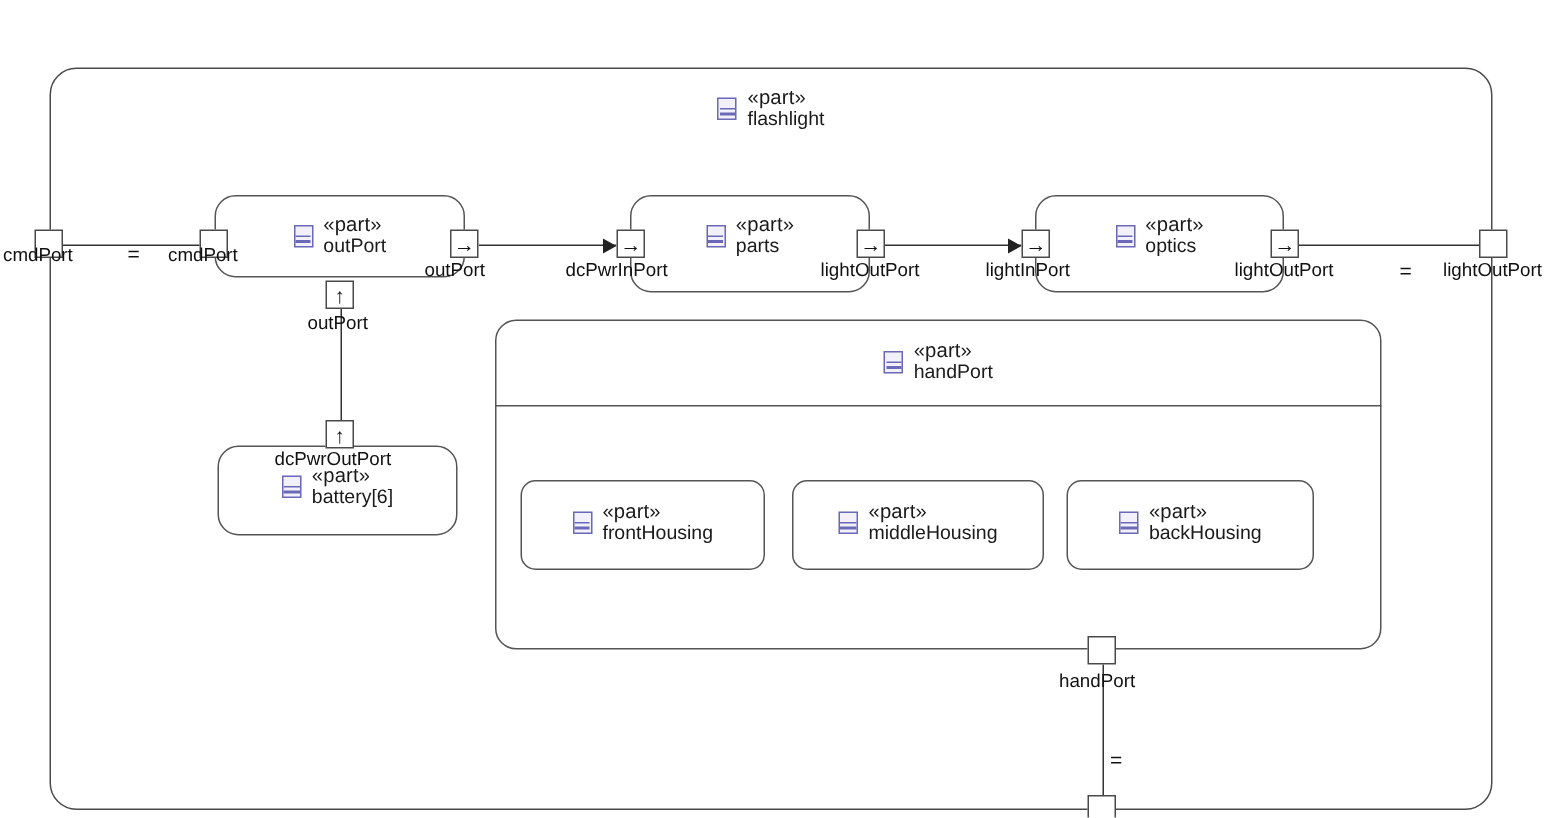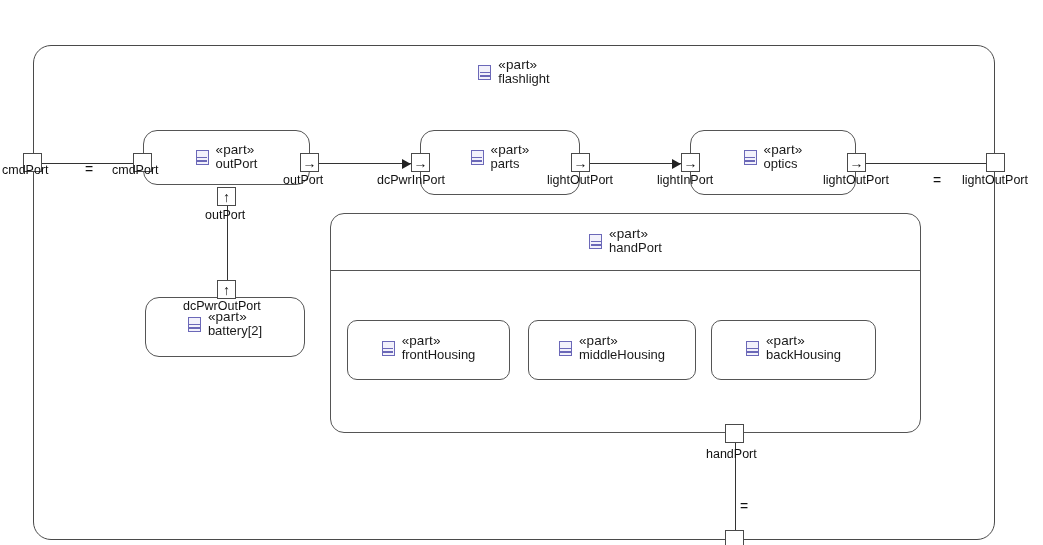--- a/index.html
+++ b/index.html
@@ -103,21 +103,21 @@
 
   <div class="box" style="left:145px;top:262px;width:160px;height:60px;"></div>
   <div class="hdr" style="left:145px;top:272px;width:160px;height:34px;">
     <span class="picon">
         <i class="fr"></i>
         <i class="b1"></i>
         <i class="b2"></i>
       </span>
     <span class="txts">
       <span class="kw">«part»</span>
-      <span class="nm">battery[2]</span>
+      <span class="nm">battery[6]</span>
     </span>
   </div>
 
   <div class="box" style="left:330px;top:178px;width:591px;height:220px;"></div>
   <div class="hdr" style="left:330px;top:189px;width:591px;height:34px;">
     <span class="picon">
         <i class="fr"></i>
         <i class="b1"></i>
         <i class="b2"></i>
       </span>

